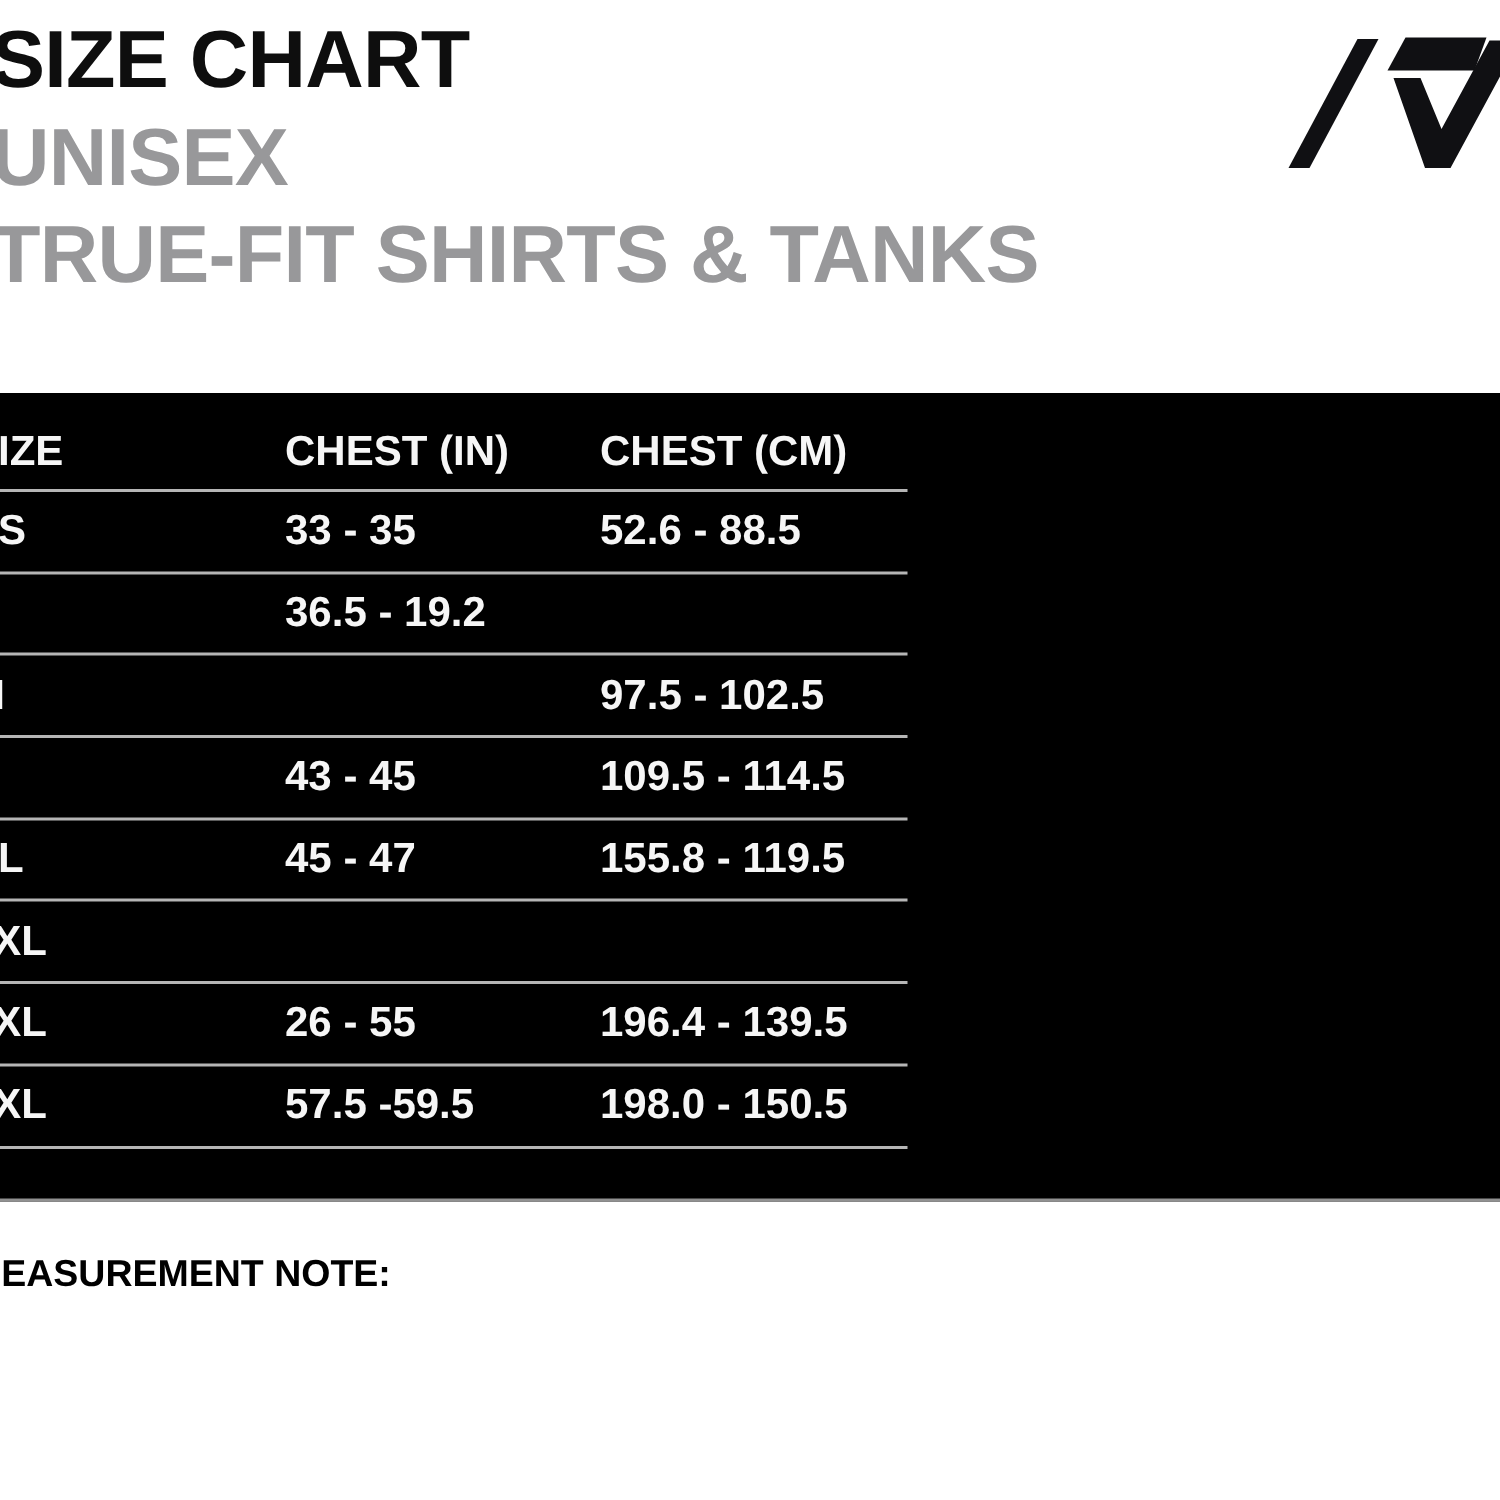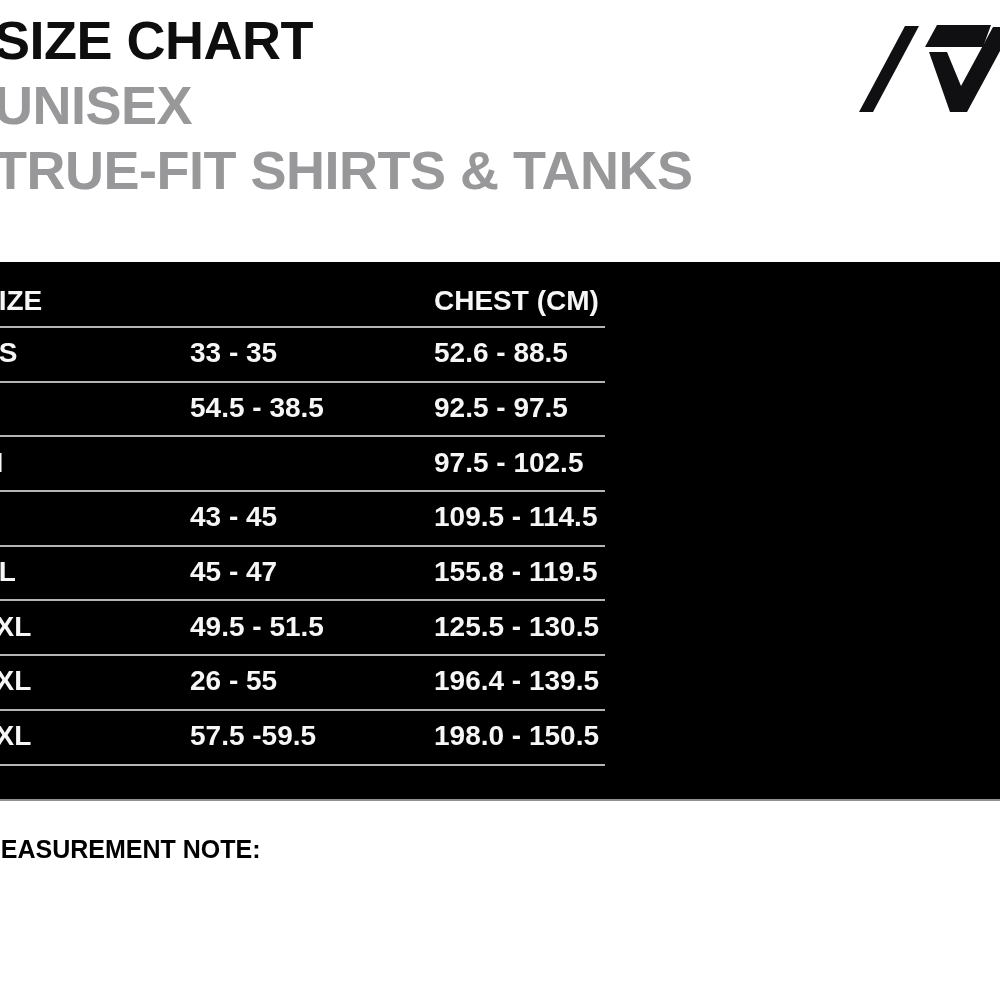--- a/index.html
+++ b/index.html
@@ -77,21 +77,21 @@
     position: absolute;
     top: 50%;
     transform: translateY(-52%);
     white-space: nowrap;
     font-weight: bold;
     font-size: 28px;
     color: var(--table-text, #f6f6f6);
   }
   .c0 { left: -20px; }
   .c1 { left: 190px; }
-  .c2 { left: 400px; margin-left: 34px; }
+  .c2 { left: 400px; }
 
   
   .note-heading {
     position: absolute;
     left: -20px;
     top: 835px;
     white-space: nowrap;
     font-weight: bold;
     font-size: 25px;
     color: #000000;
@@ -117,49 +117,47 @@
 
   <svg class="logo-svg" width="150" height="100" viewBox="0 0 150 100" xmlns="http://www.w3.org/2000/svg">
     <polygon points="55,6 69,6 23,92 9,92"></polygon>
     <polygon points="87,5 141,5 133,27 75,27"></polygon>
     <polygon points="79,32 97,32 111,66 143,7 163,7 117,92 100,92"></polygon>
   </svg>
 
   <div class="panel">
     <div class="thead">
       <span class="hcell c0">SIZE</span>
+      <span class="hcell c1">CHEST (IN)</span>
       <span class="hcell c2">CHEST (CM)</span>
     </div>
     <div class="rows">
         <div class="trow">
           <span class="cell c0">XS</span>
           <span class="cell c1">33 - 35</span>
           <span class="cell c2">52.6 - 88.5</span>
         </div>
         <div class="trow">
-          <span class="cell c1">54.5 - 38.5</span>
-          <span class="cell c2">92.5 - 97.5</span>
+          <span class="cell c1">36.5 - 19.2</span>
         </div>
         <div class="trow">
           <span class="cell c0">M</span>
           <span class="cell c2">97.5 - 102.5</span>
         </div>
         <div class="trow">
           <span class="cell c1">43 - 45</span>
           <span class="cell c2">109.5 - 114.5</span>
         </div>
         <div class="trow">
           <span class="cell c0">XL</span>
           <span class="cell c1">45 - 47</span>
           <span class="cell c2">155.8 - 119.5</span>
         </div>
         <div class="trow">
           <span class="cell c0">2XL</span>
-          <span class="cell c1">49.5 - 51.5</span>
-          <span class="cell c2">125.5 - 130.5</span>
         </div>
         <div class="trow">
           <span class="cell c0">3XL</span>
           <span class="cell c1">26 - 55</span>
           <span class="cell c2">196.4 - 139.5</span>
         </div>
         <div class="trow">
           <span class="cell c0">4XL</span>
           <span class="cell c1">57.5 -59.5</span>
           <span class="cell c2">198.0 - 150.5</span>

